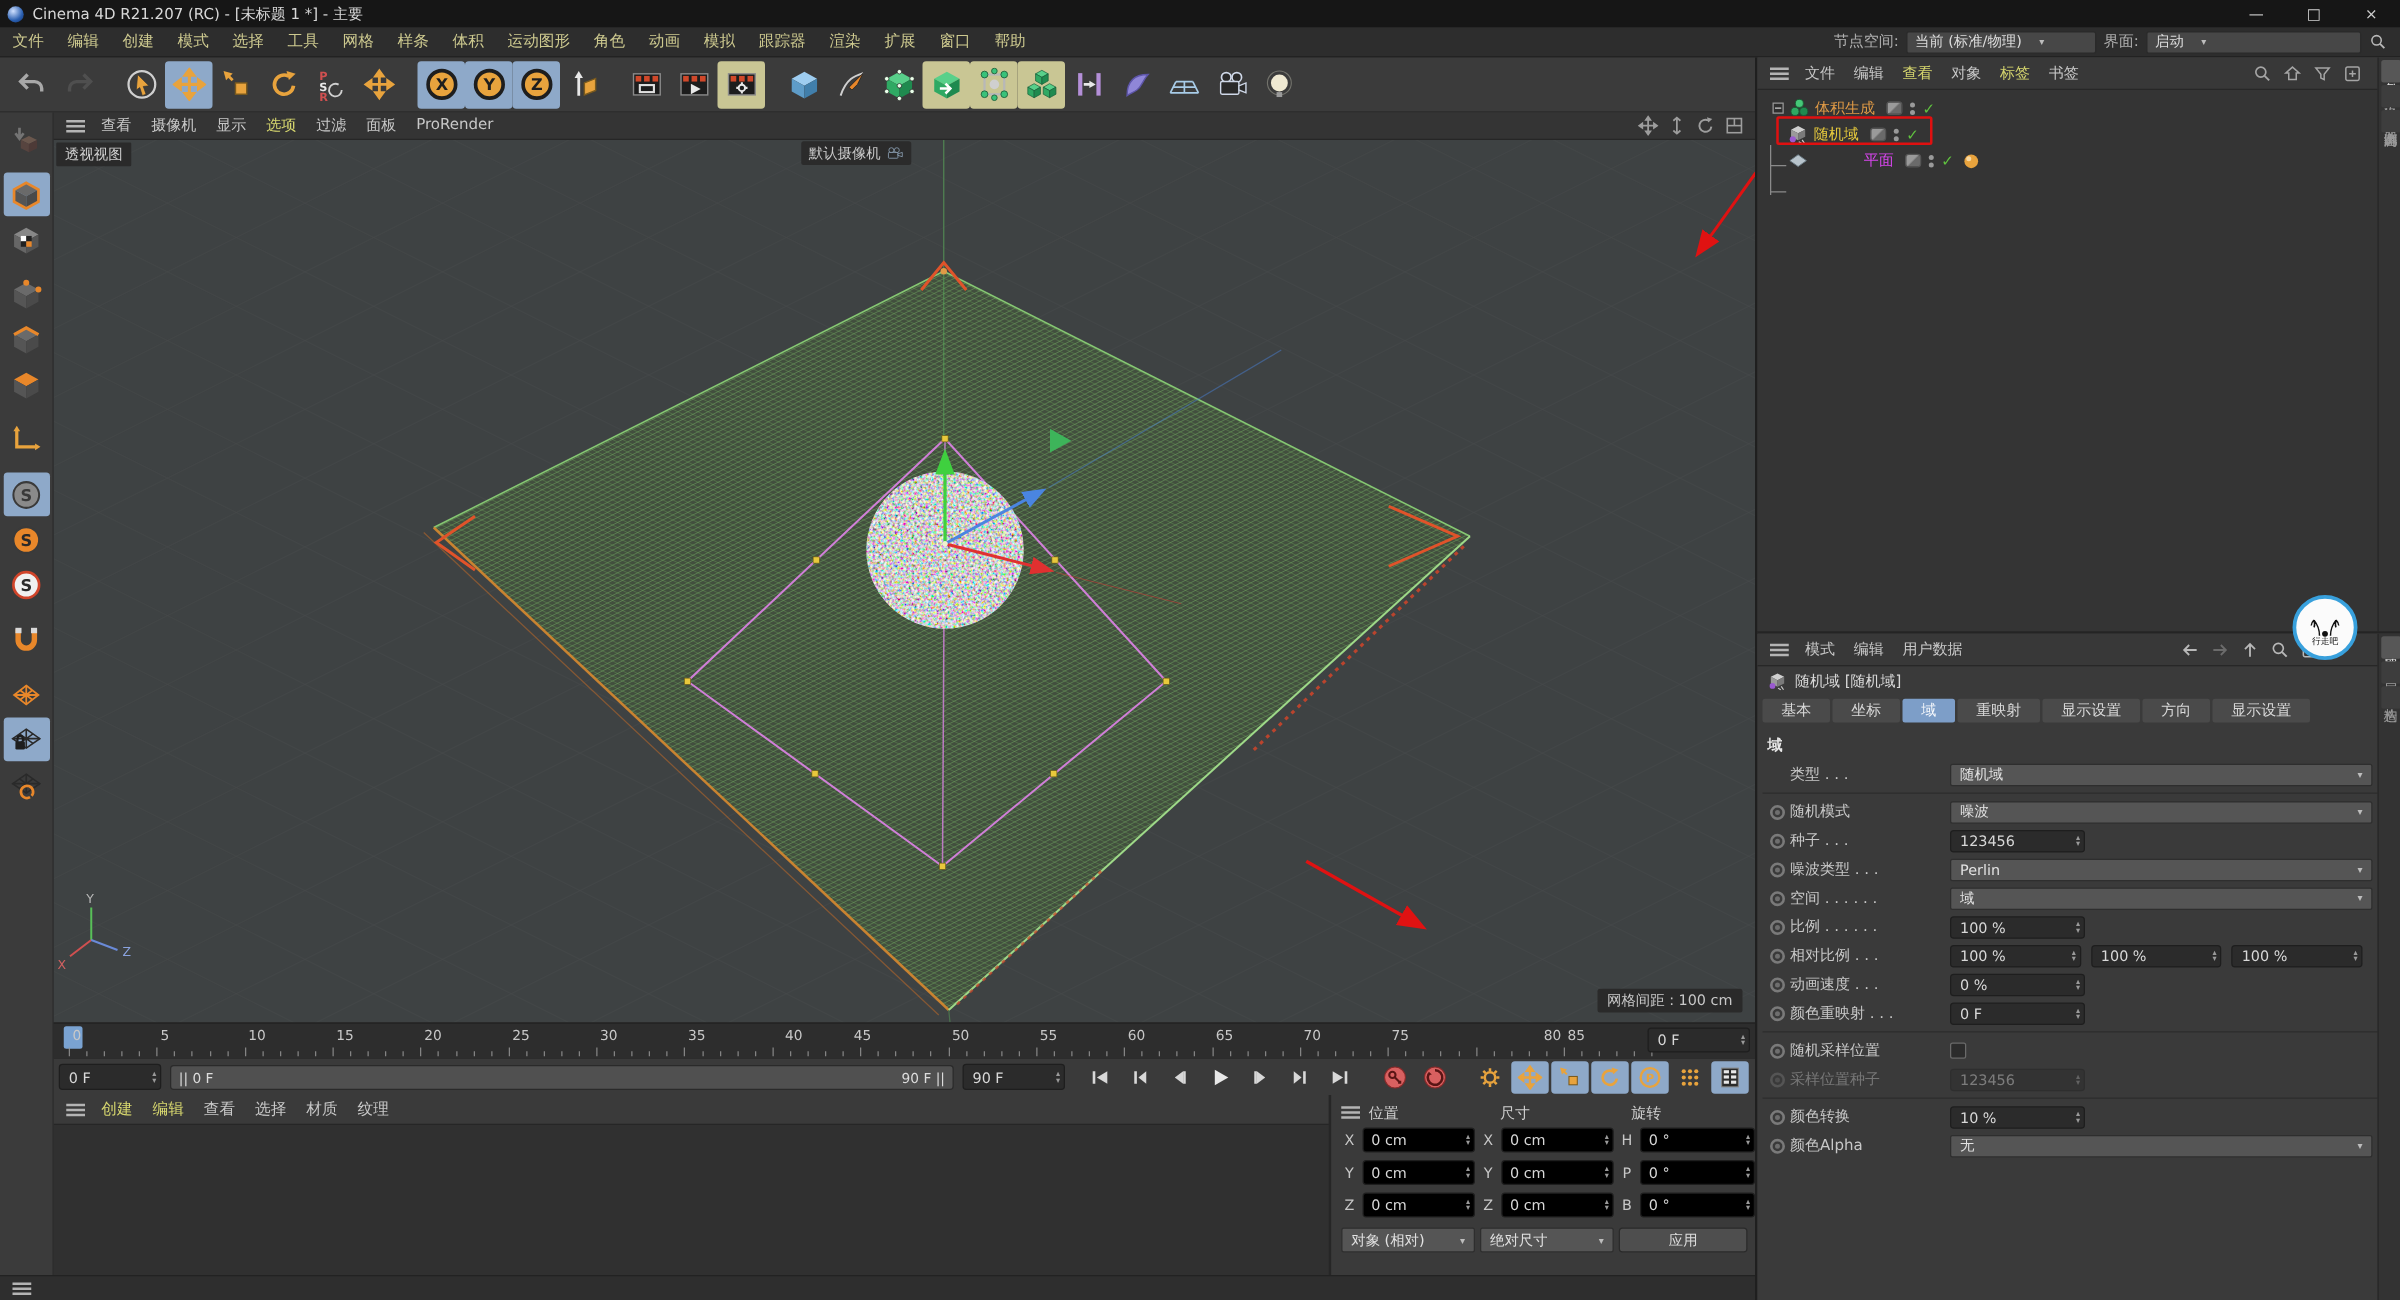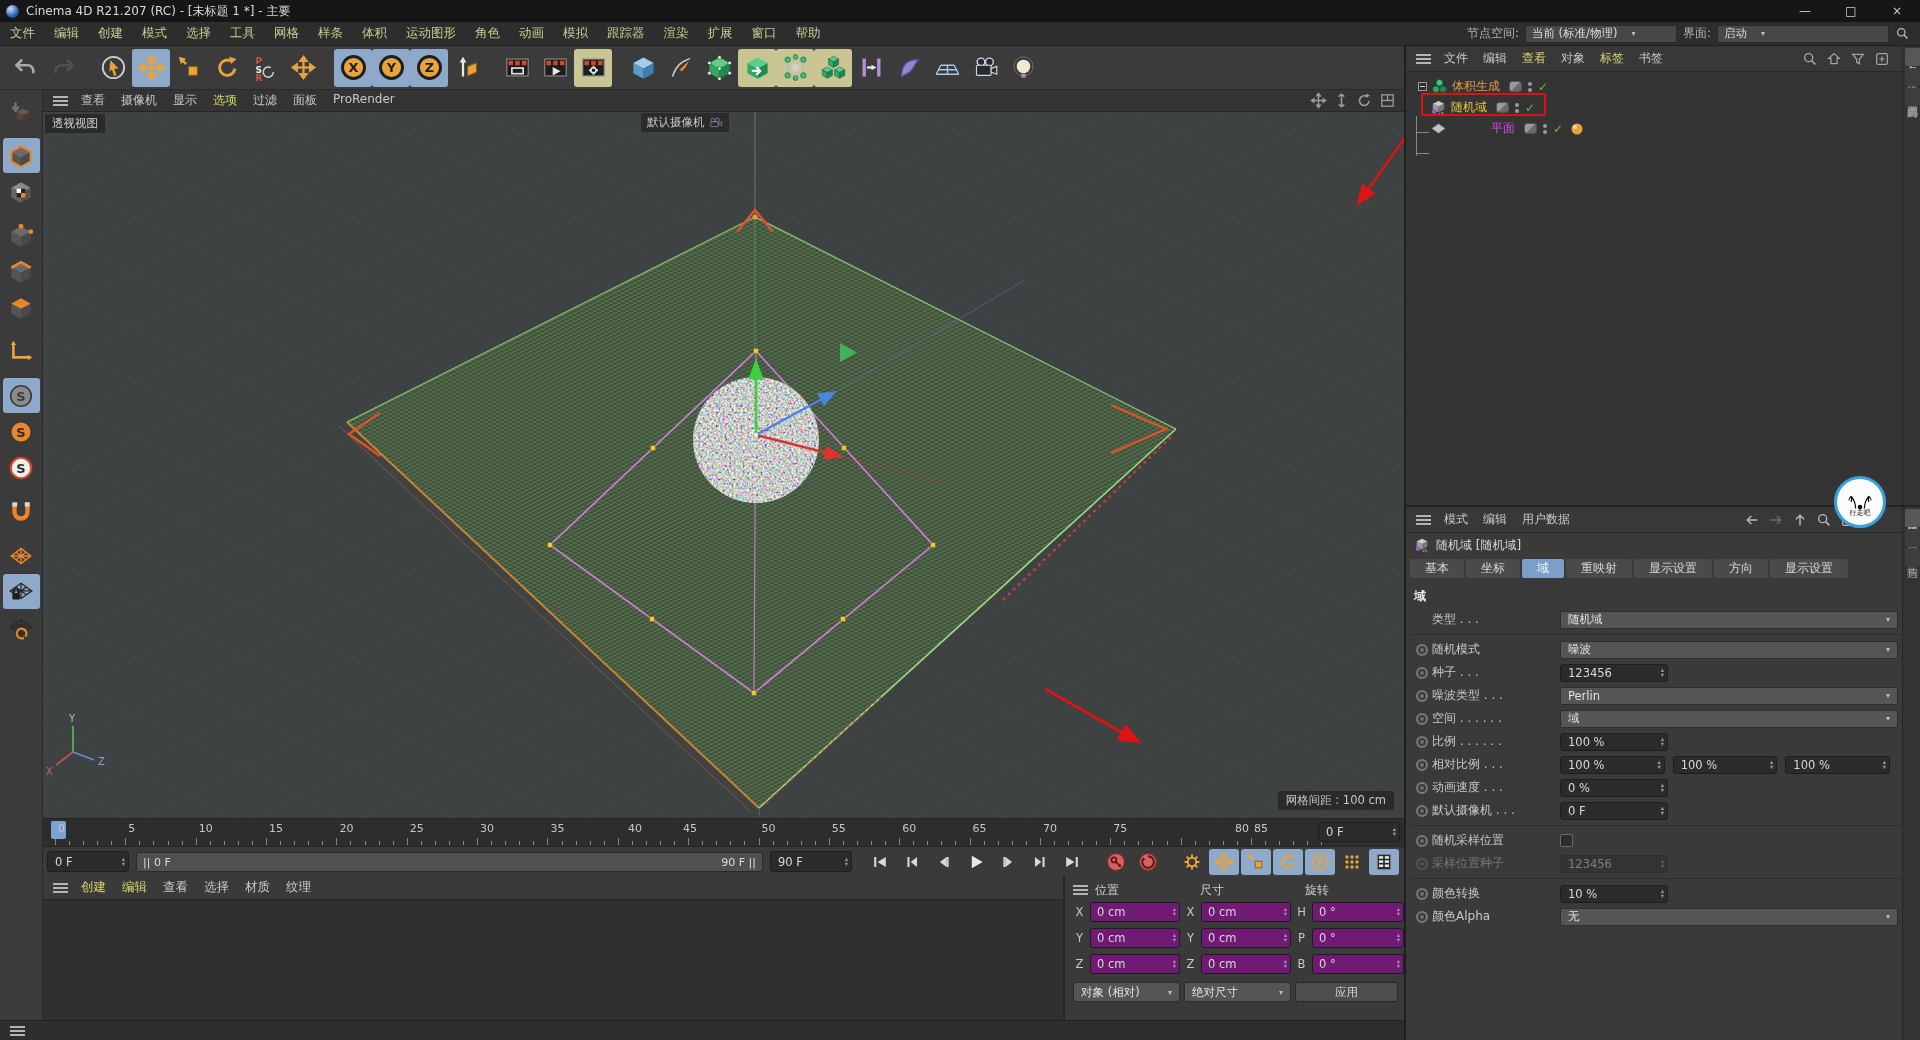--- a/index.html
+++ b/index.html
@@ -92,21 +92,21 @@
   .materials{position:absolute;left:0;top:0;width:1020px;height:234px;background:#303030;}
   .mat-menu{height:24px;background:#3a3a3a;border-bottom:1px solid #262626;display:flex;align-items:center;padding:0 8px;}
   .mat-menu .menu-item{color:#c8c8c8;margin-right:16px;}
   .mat-menu .menu-item.accent{color:#d6d66e;}
   .vsplit{position:absolute;left:1020px;top:0;width:2px;height:234px;background:#262626;}
   .coords{position:absolute;left:1022px;top:0;width:339px;height:234px;background:#3a3a3a;padding:2px 6px;}
   .coords-h{display:grid;grid-template-columns:24px 105px 105px 97px;align-items:center;height:24px;color:#cfcfcf;}
   .coords-grid{display:grid;grid-template-columns:13px 90px 13px 90px 13px 92px;column-gap:4px;row-gap:6px;
     align-items:center;padding-left:2px;}
   .caxis{color:#c8c8c8;font-size:11.5px;text-align:center;}
-  .cfield{height:20px;background:#701a75;border:1px solid #1e1e1e;border-radius:3px;display:flex;
+  .cfield{height:20px;background:#000000;border:1px solid #1e1e1e;border-radius:3px;display:flex;
     align-items:center;padding:0 3px 0 6px;color:#d8d8d8;font-size:11.5px;gap:36px;}
   .cfield .spin{margin-left:auto;display:flex;flex-direction:column;line-height:5px;font-size:6.5px;color:#9a9a9a;}
   .coords-f{display:grid;grid-template-columns:107px 107px 103px;column-gap:4px;margin-top:8px;padding-left:2px;}
   .dropdown.small{height:20px;}
   .applybtn{height:20px;background:#4e4e4e;border:1px solid #2a2a2a;border-radius:3px;color:#dcdcdc;
     display:flex;align-items:center;justify-content:center;font-size:11.5px;}
 
   
   .statusbar{position:absolute;left:0;top:1020px;width:1404px;height:20px;background:#2e2e2e;
     border-top:1px solid #222;display:flex;align-items:center;padding-left:8px;}
@@ -1592,21 +1592,21 @@
             <span class="spin">
               <span>▴</span>
               <span>▾</span>
             </span>
           </span>
         </div>
         <div class="arow">
           <span class="radio-slot">
             <span class="radio"></span>
           </span>
-          <span class="albl">默认摄像机 . . .</span>
+          <span class="albl">颜色重映射 . . .</span>
           <span class="numfield">
             <span>0 F</span>
             <span class="spin">
               <span>▴</span>
               <span>▾</span>
             </span>
           </span>
         </div>
         <div class="asep"></div>
         <div class="arow">

